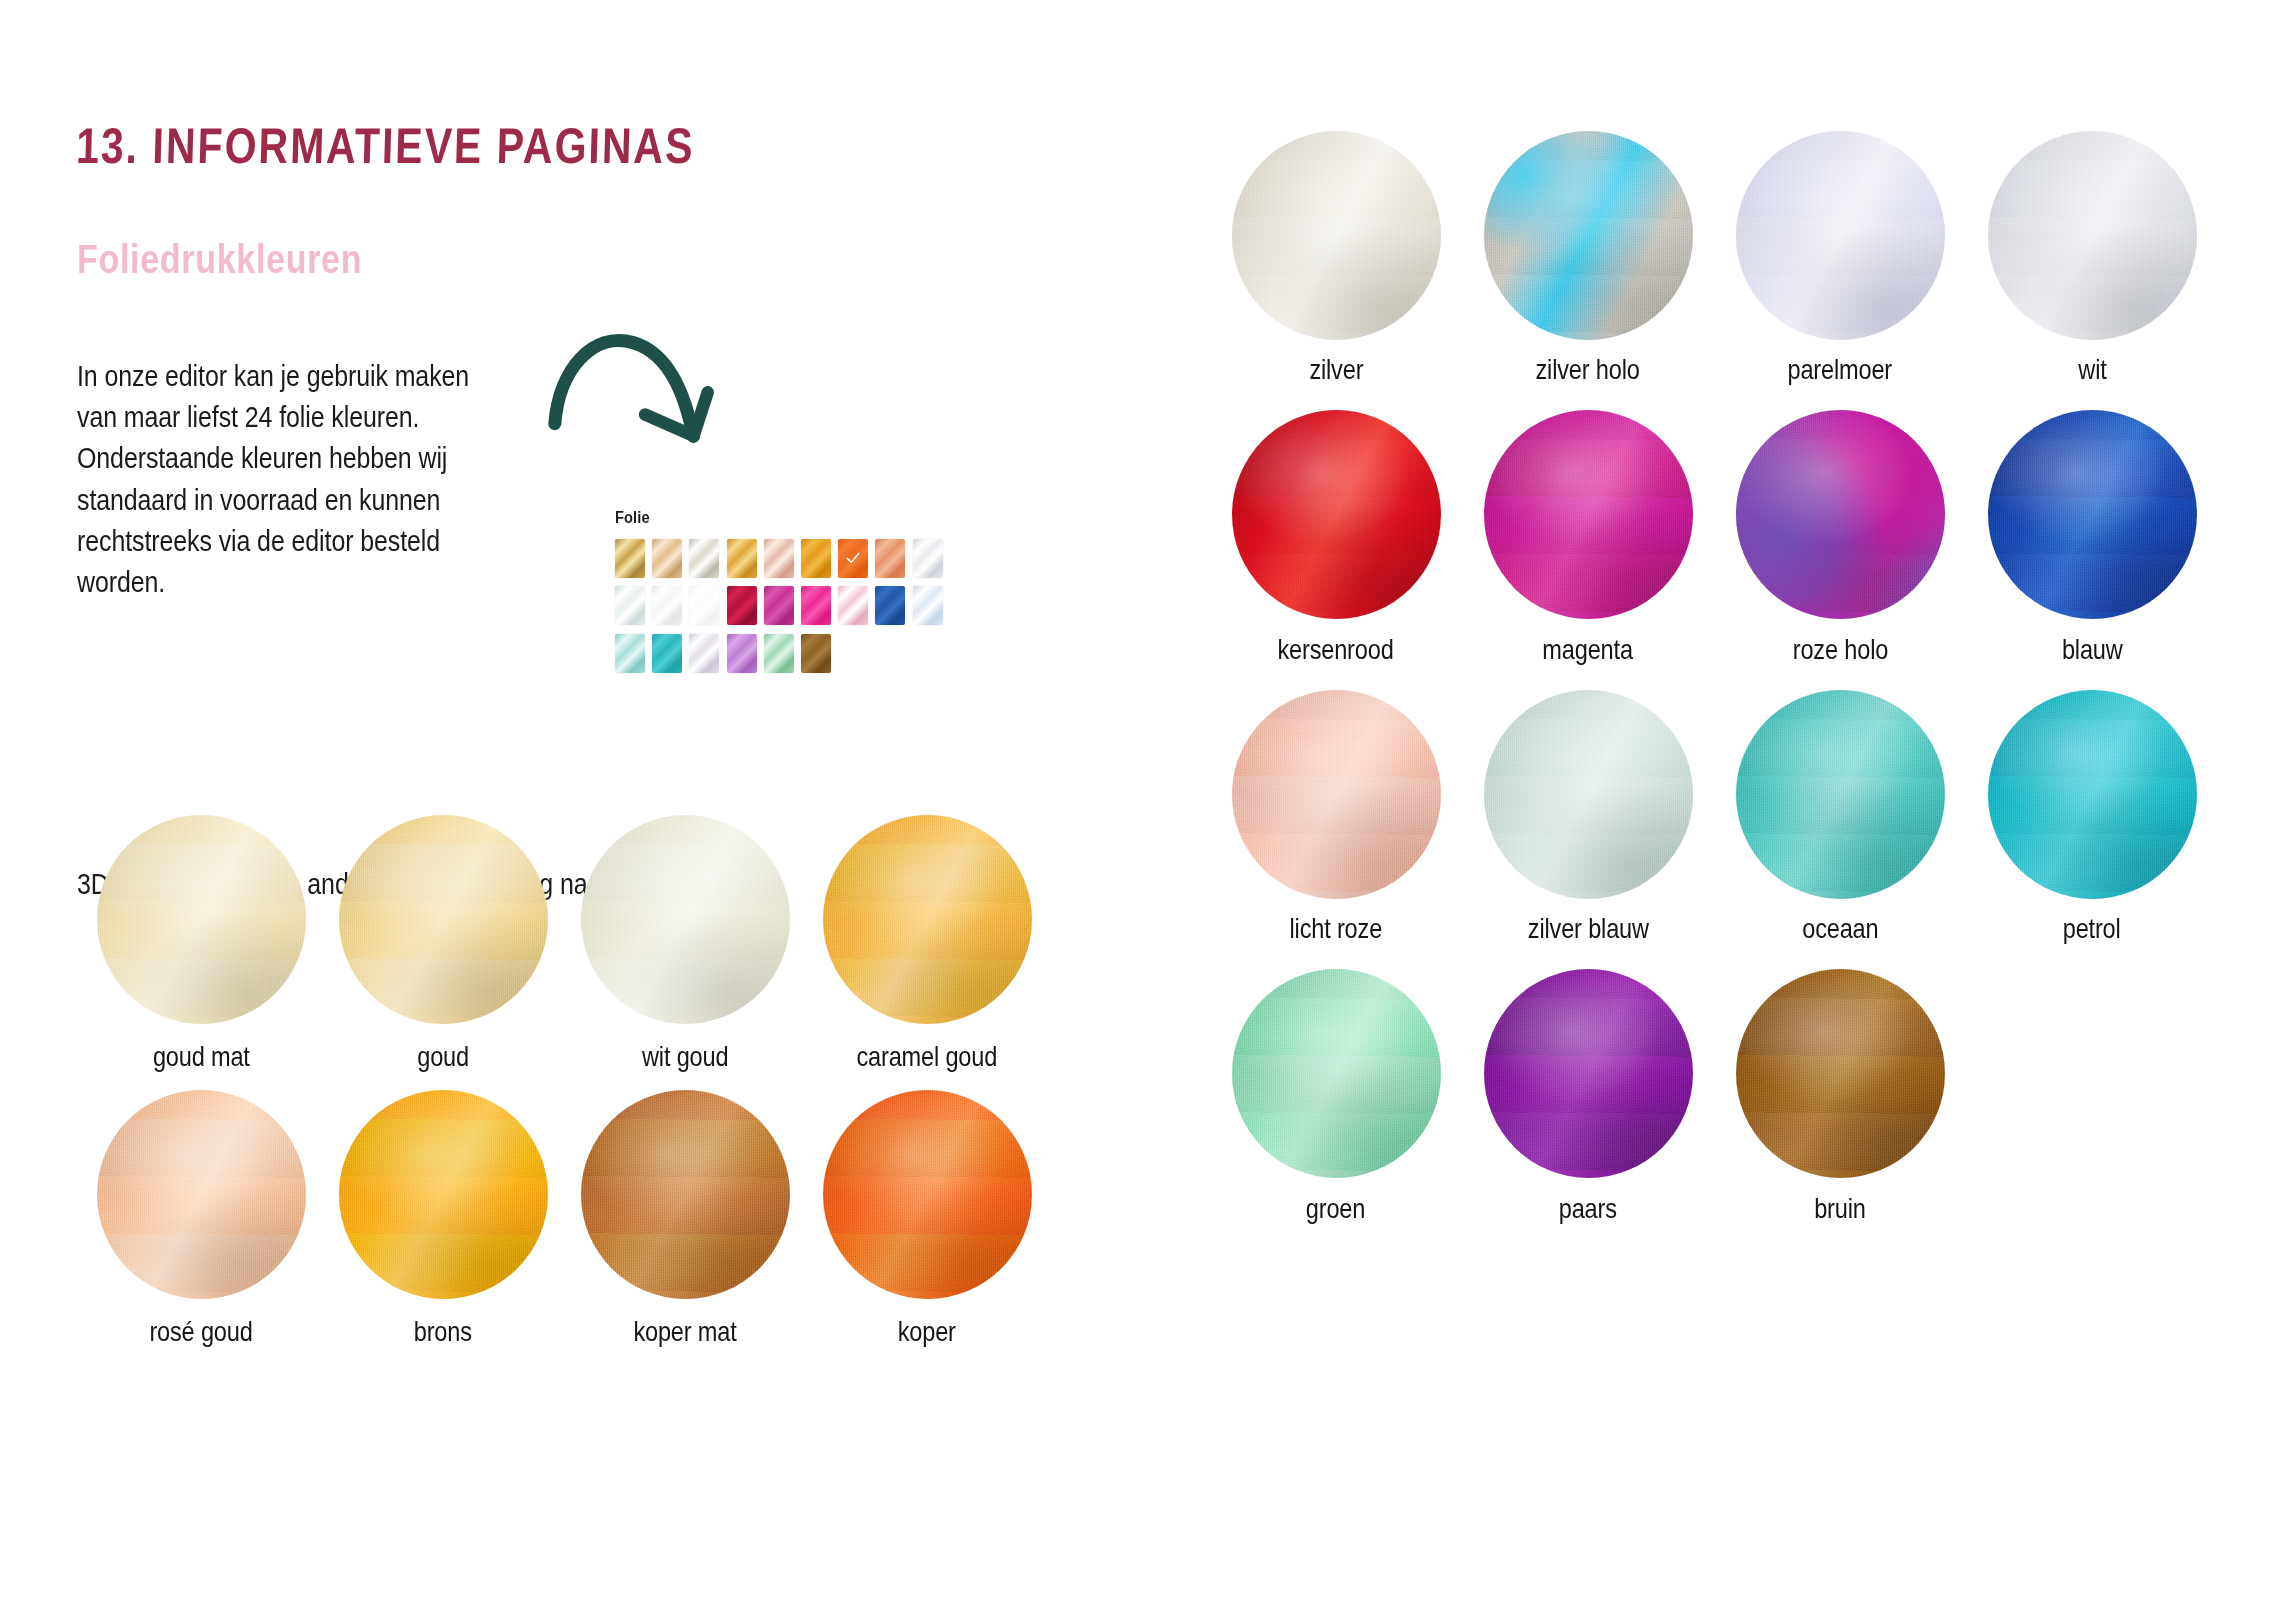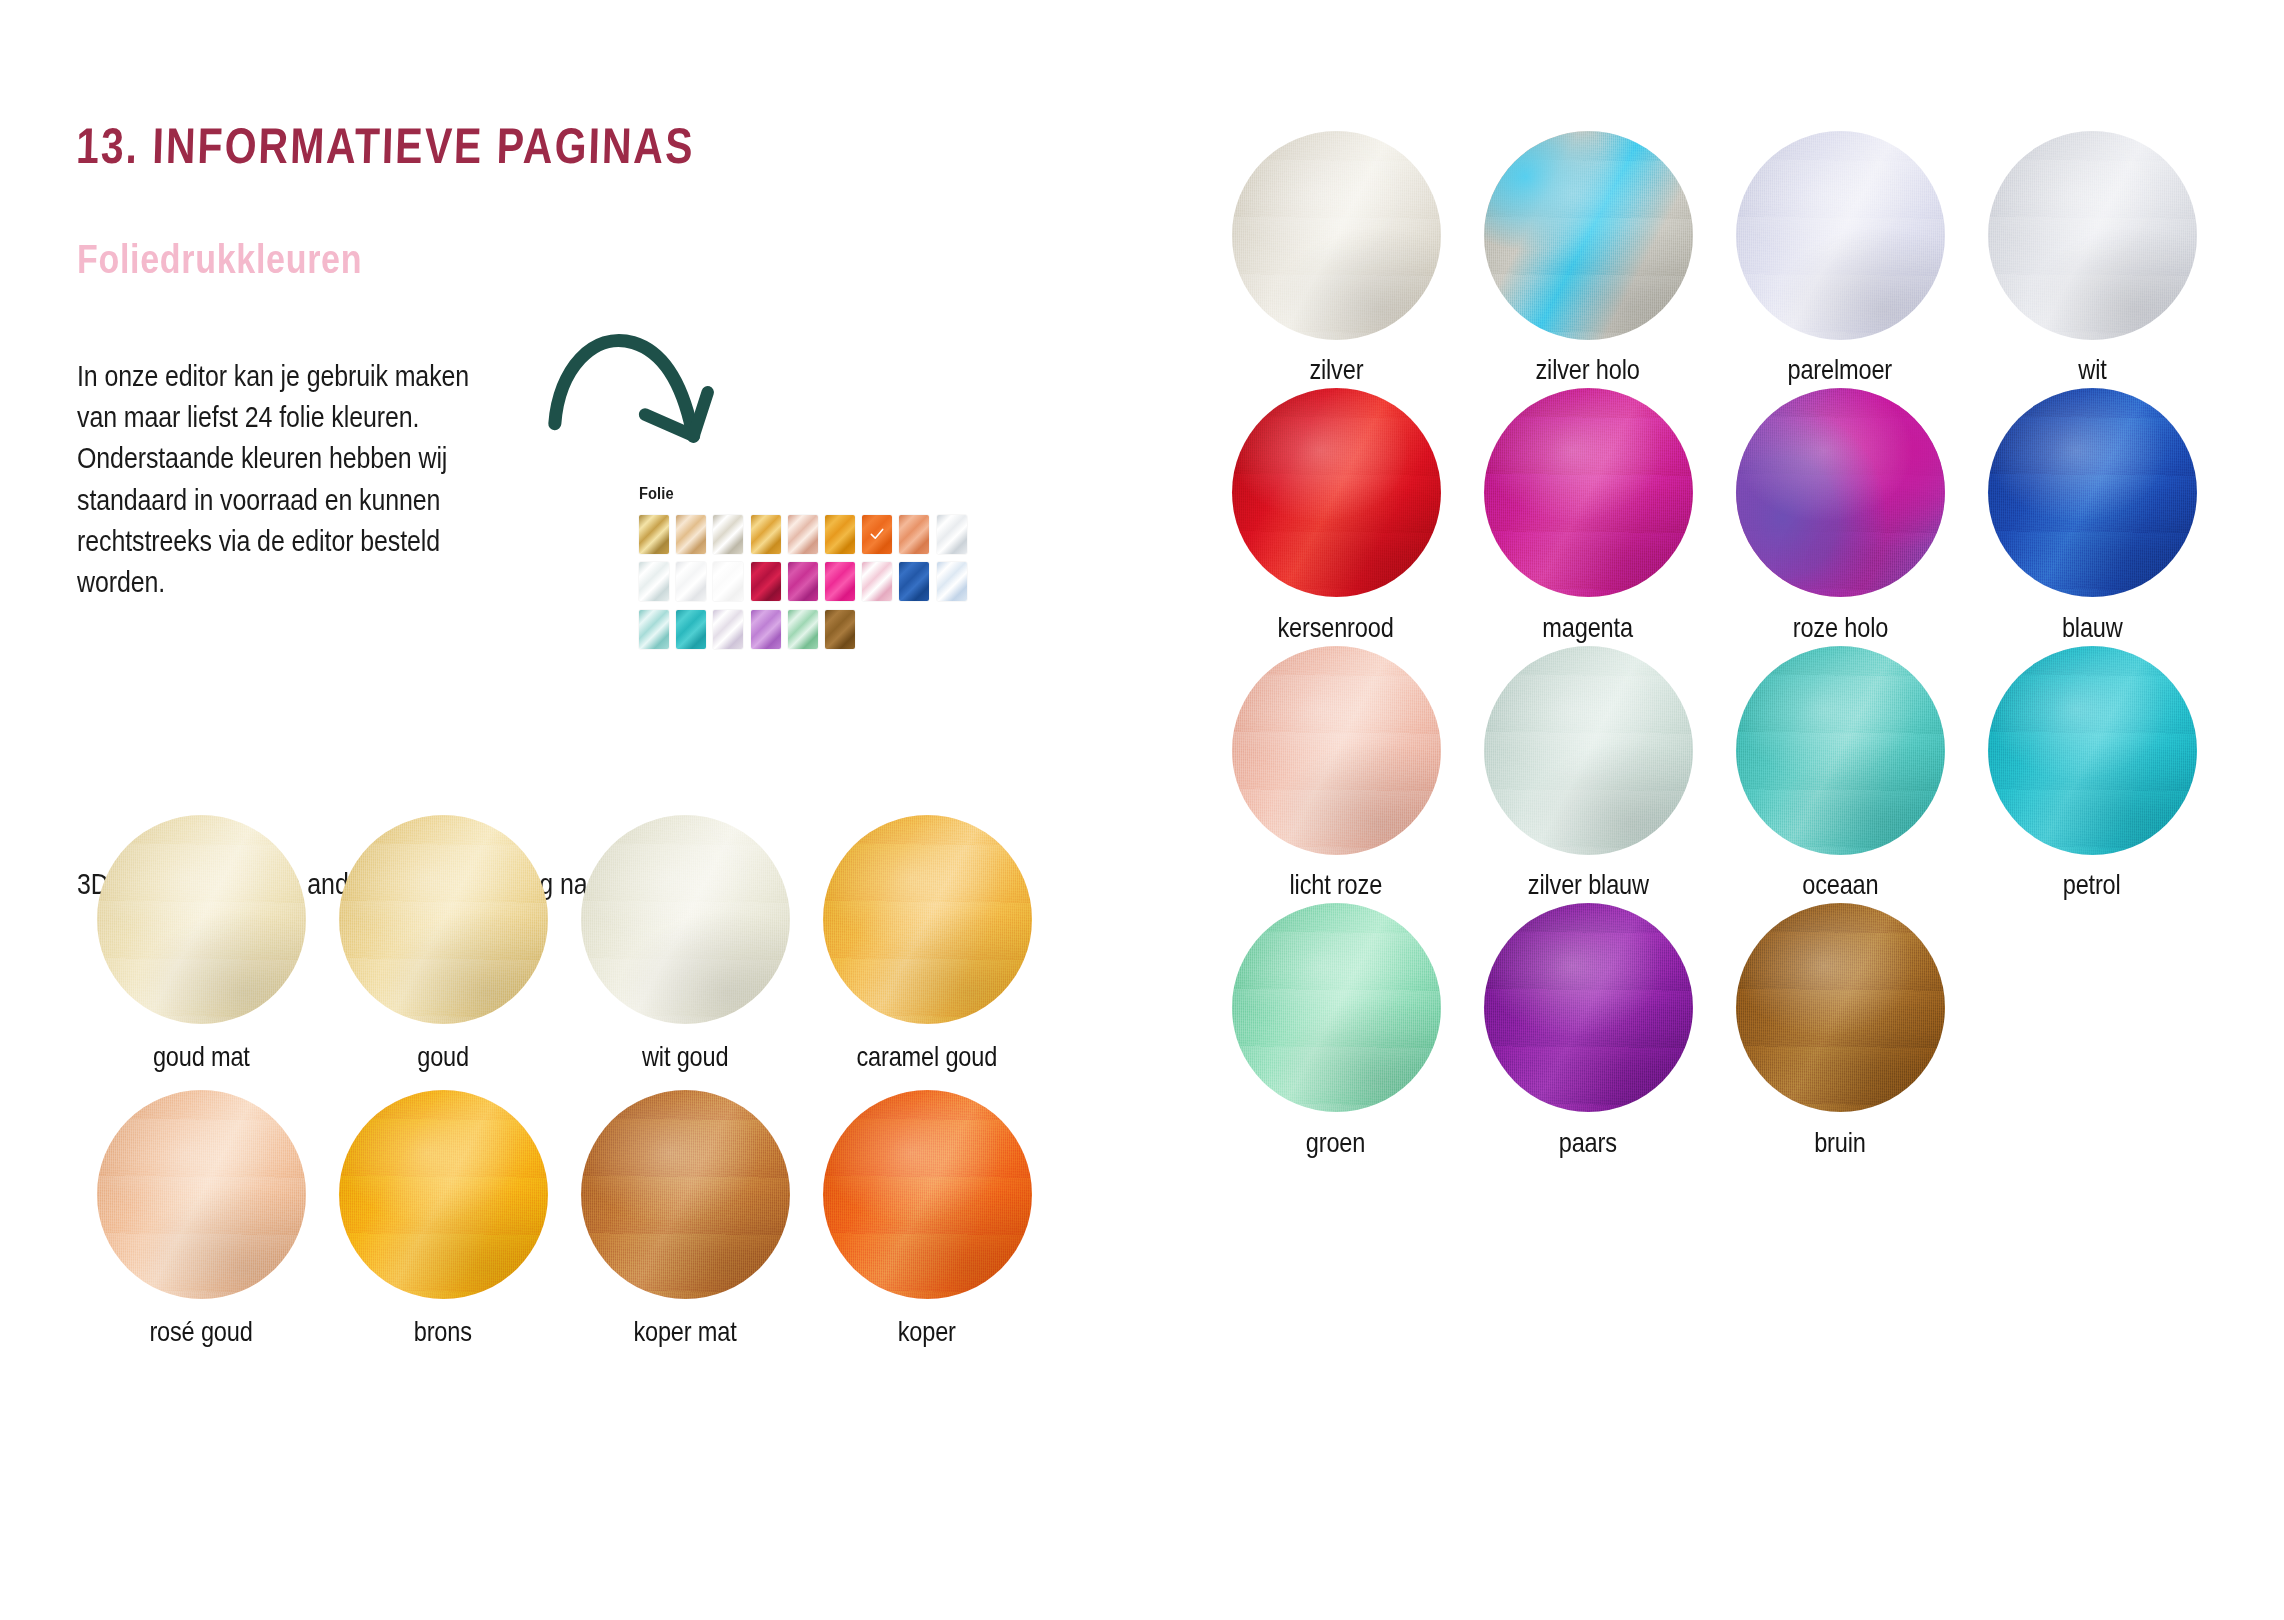--- a/index.html
+++ b/index.html
@@ -84,23 +84,22 @@
     left: 547px;
     top: 302px;
     width: 196px;
     height: 157px;
   }
 
   
   #folie-picker {
     position: absolute;
     left: 615px;
-    top: 484px;
+    top: 508px;
     width: 431px;
-    margin-left: 24px;
   }
   #folie-picker-title {
     font-size: 16.3px;
     font-weight: bold;
     color: #1d1d1d;
     letter-spacing: 0.1px;
     margin-bottom: 11.8px;
     transform: scaleX(0.9);
     transform-origin: left top;
   }
@@ -137,21 +136,21 @@
     top: 815px;
     width: 967px;
     grid-template-columns: repeat(4, 242px);
     row-gap: 17px;
   }
   #right-grid {
     left: 1210px;
     top: 131px;
     width: 1006px;
     grid-template-columns: repeat(4, 252px);
-    row-gap: 2px;
+    row-gap: 24px;
   }
 
   .swatch-cell {
     display: flex;
     flex-direction: column;
     align-items: center;
   }
   .foil-circle {
     border-radius: 50%;
     position: relative;

